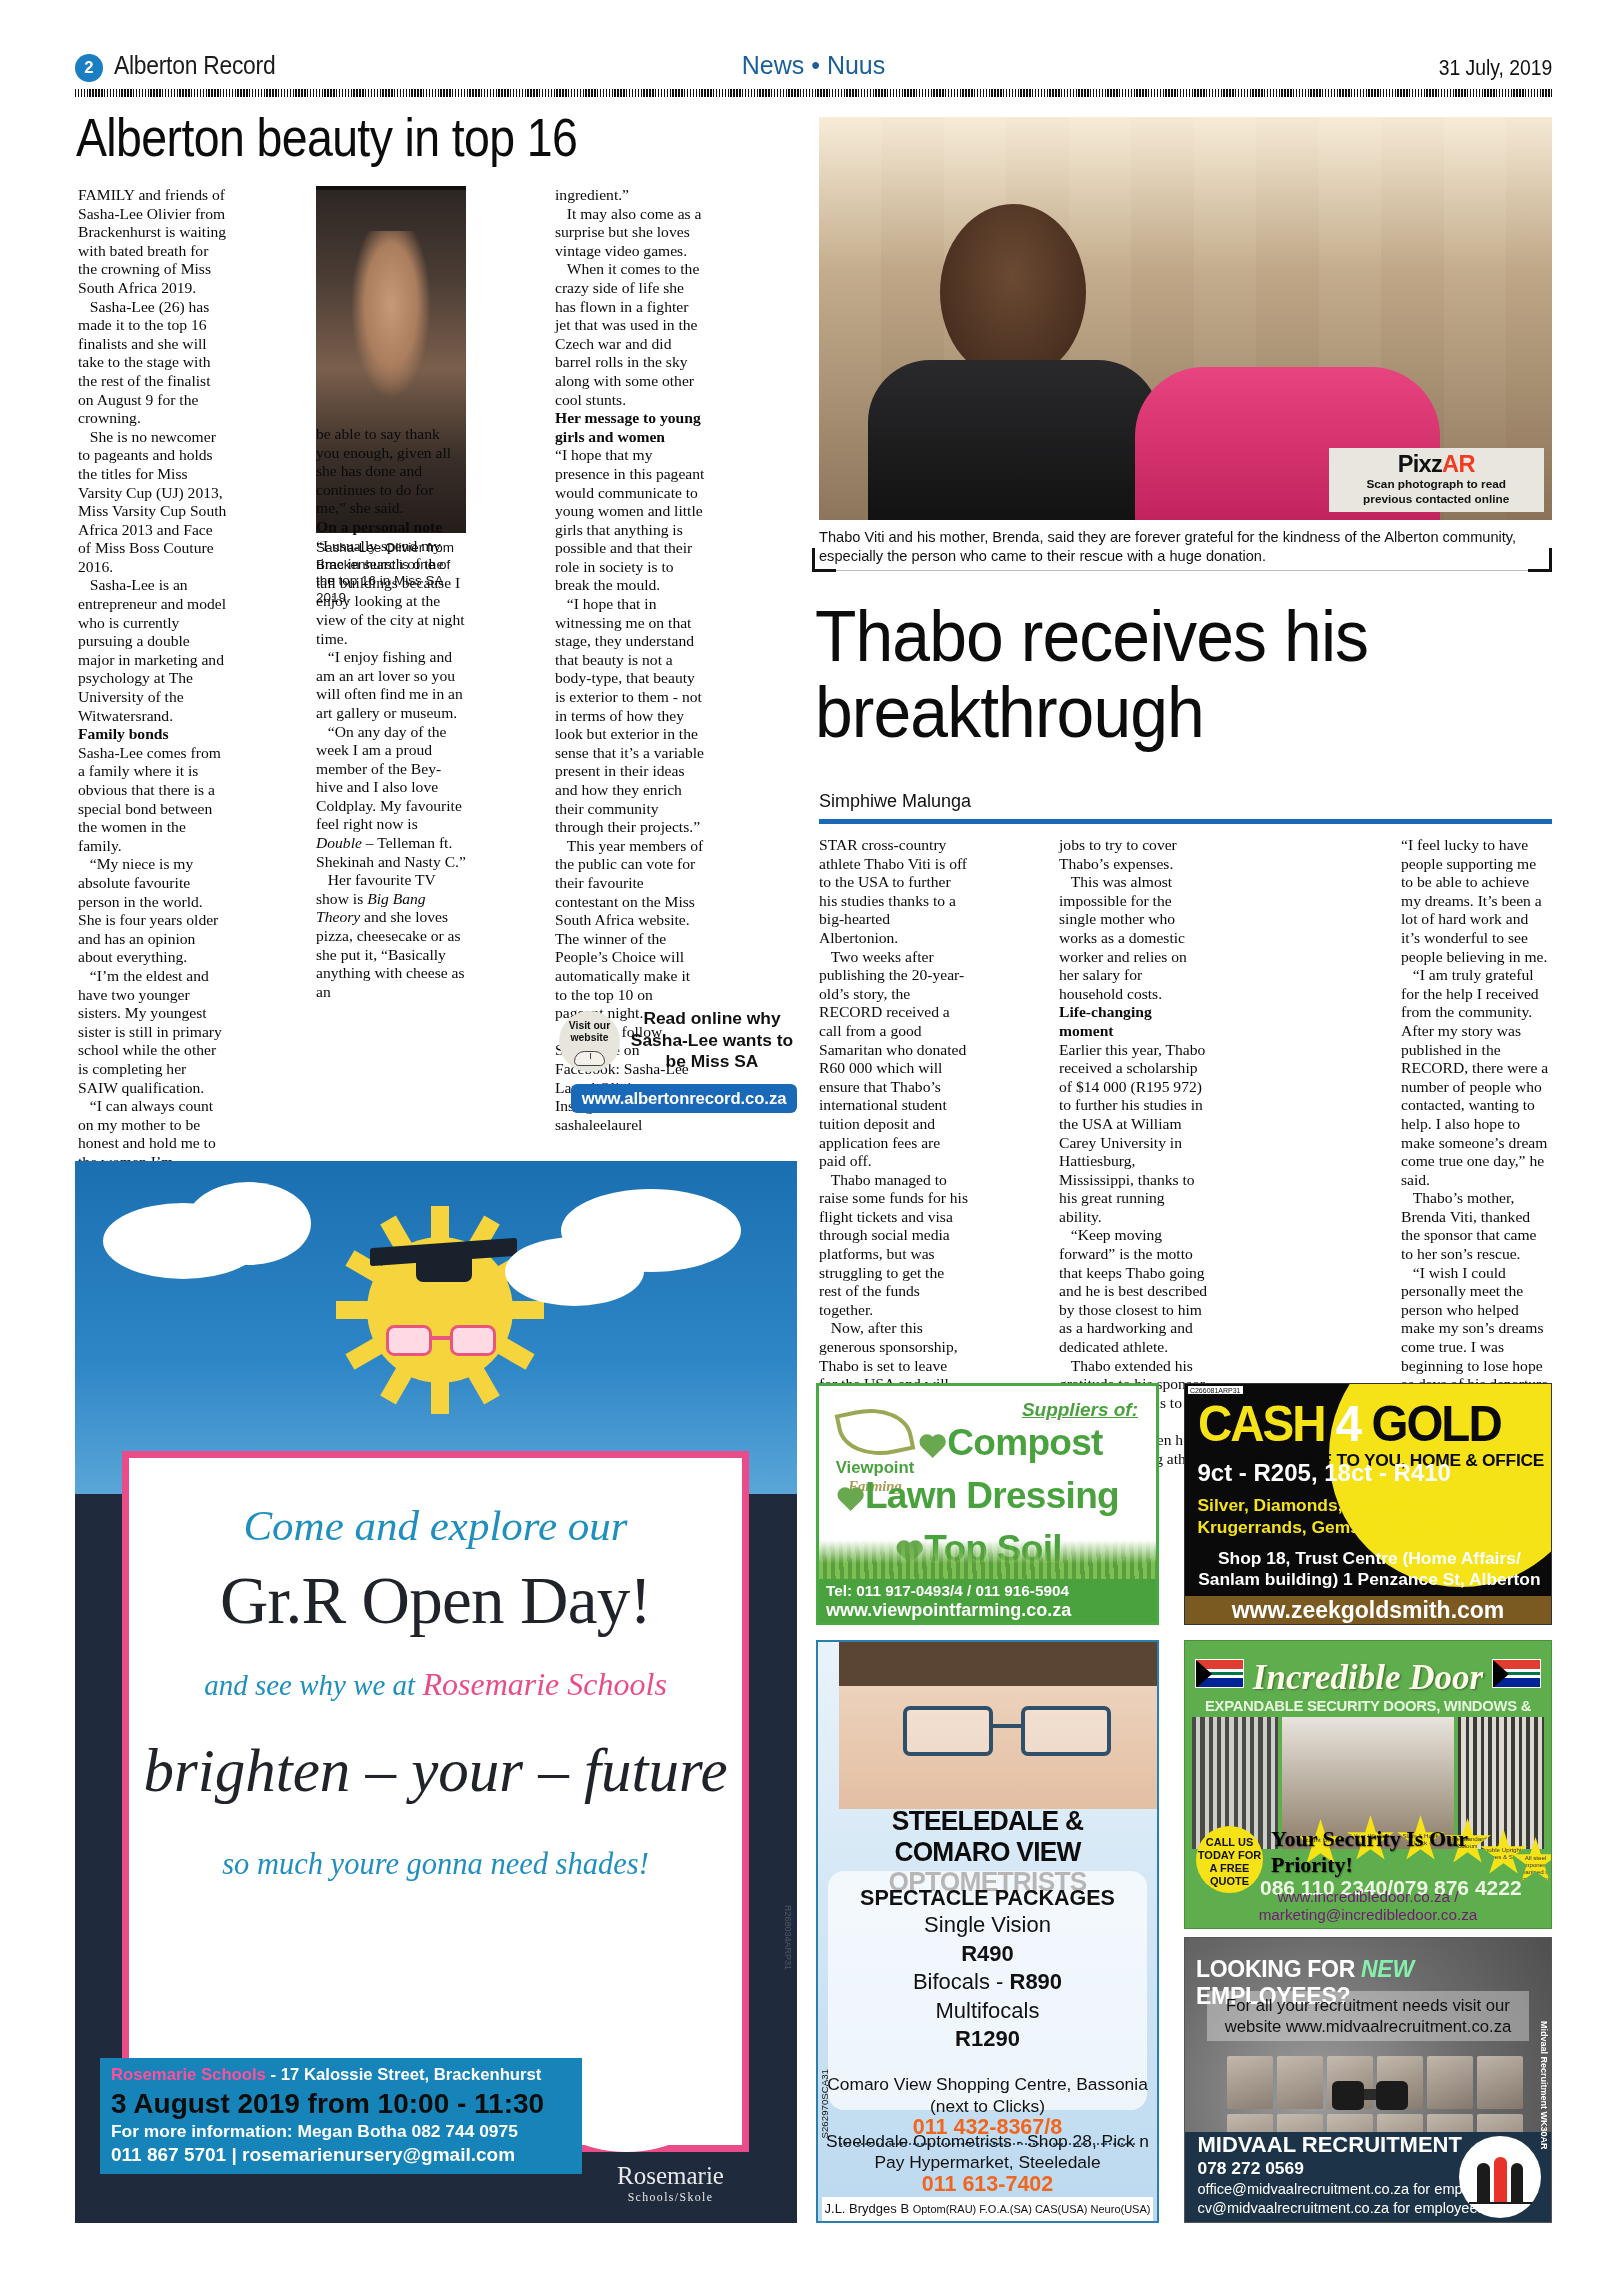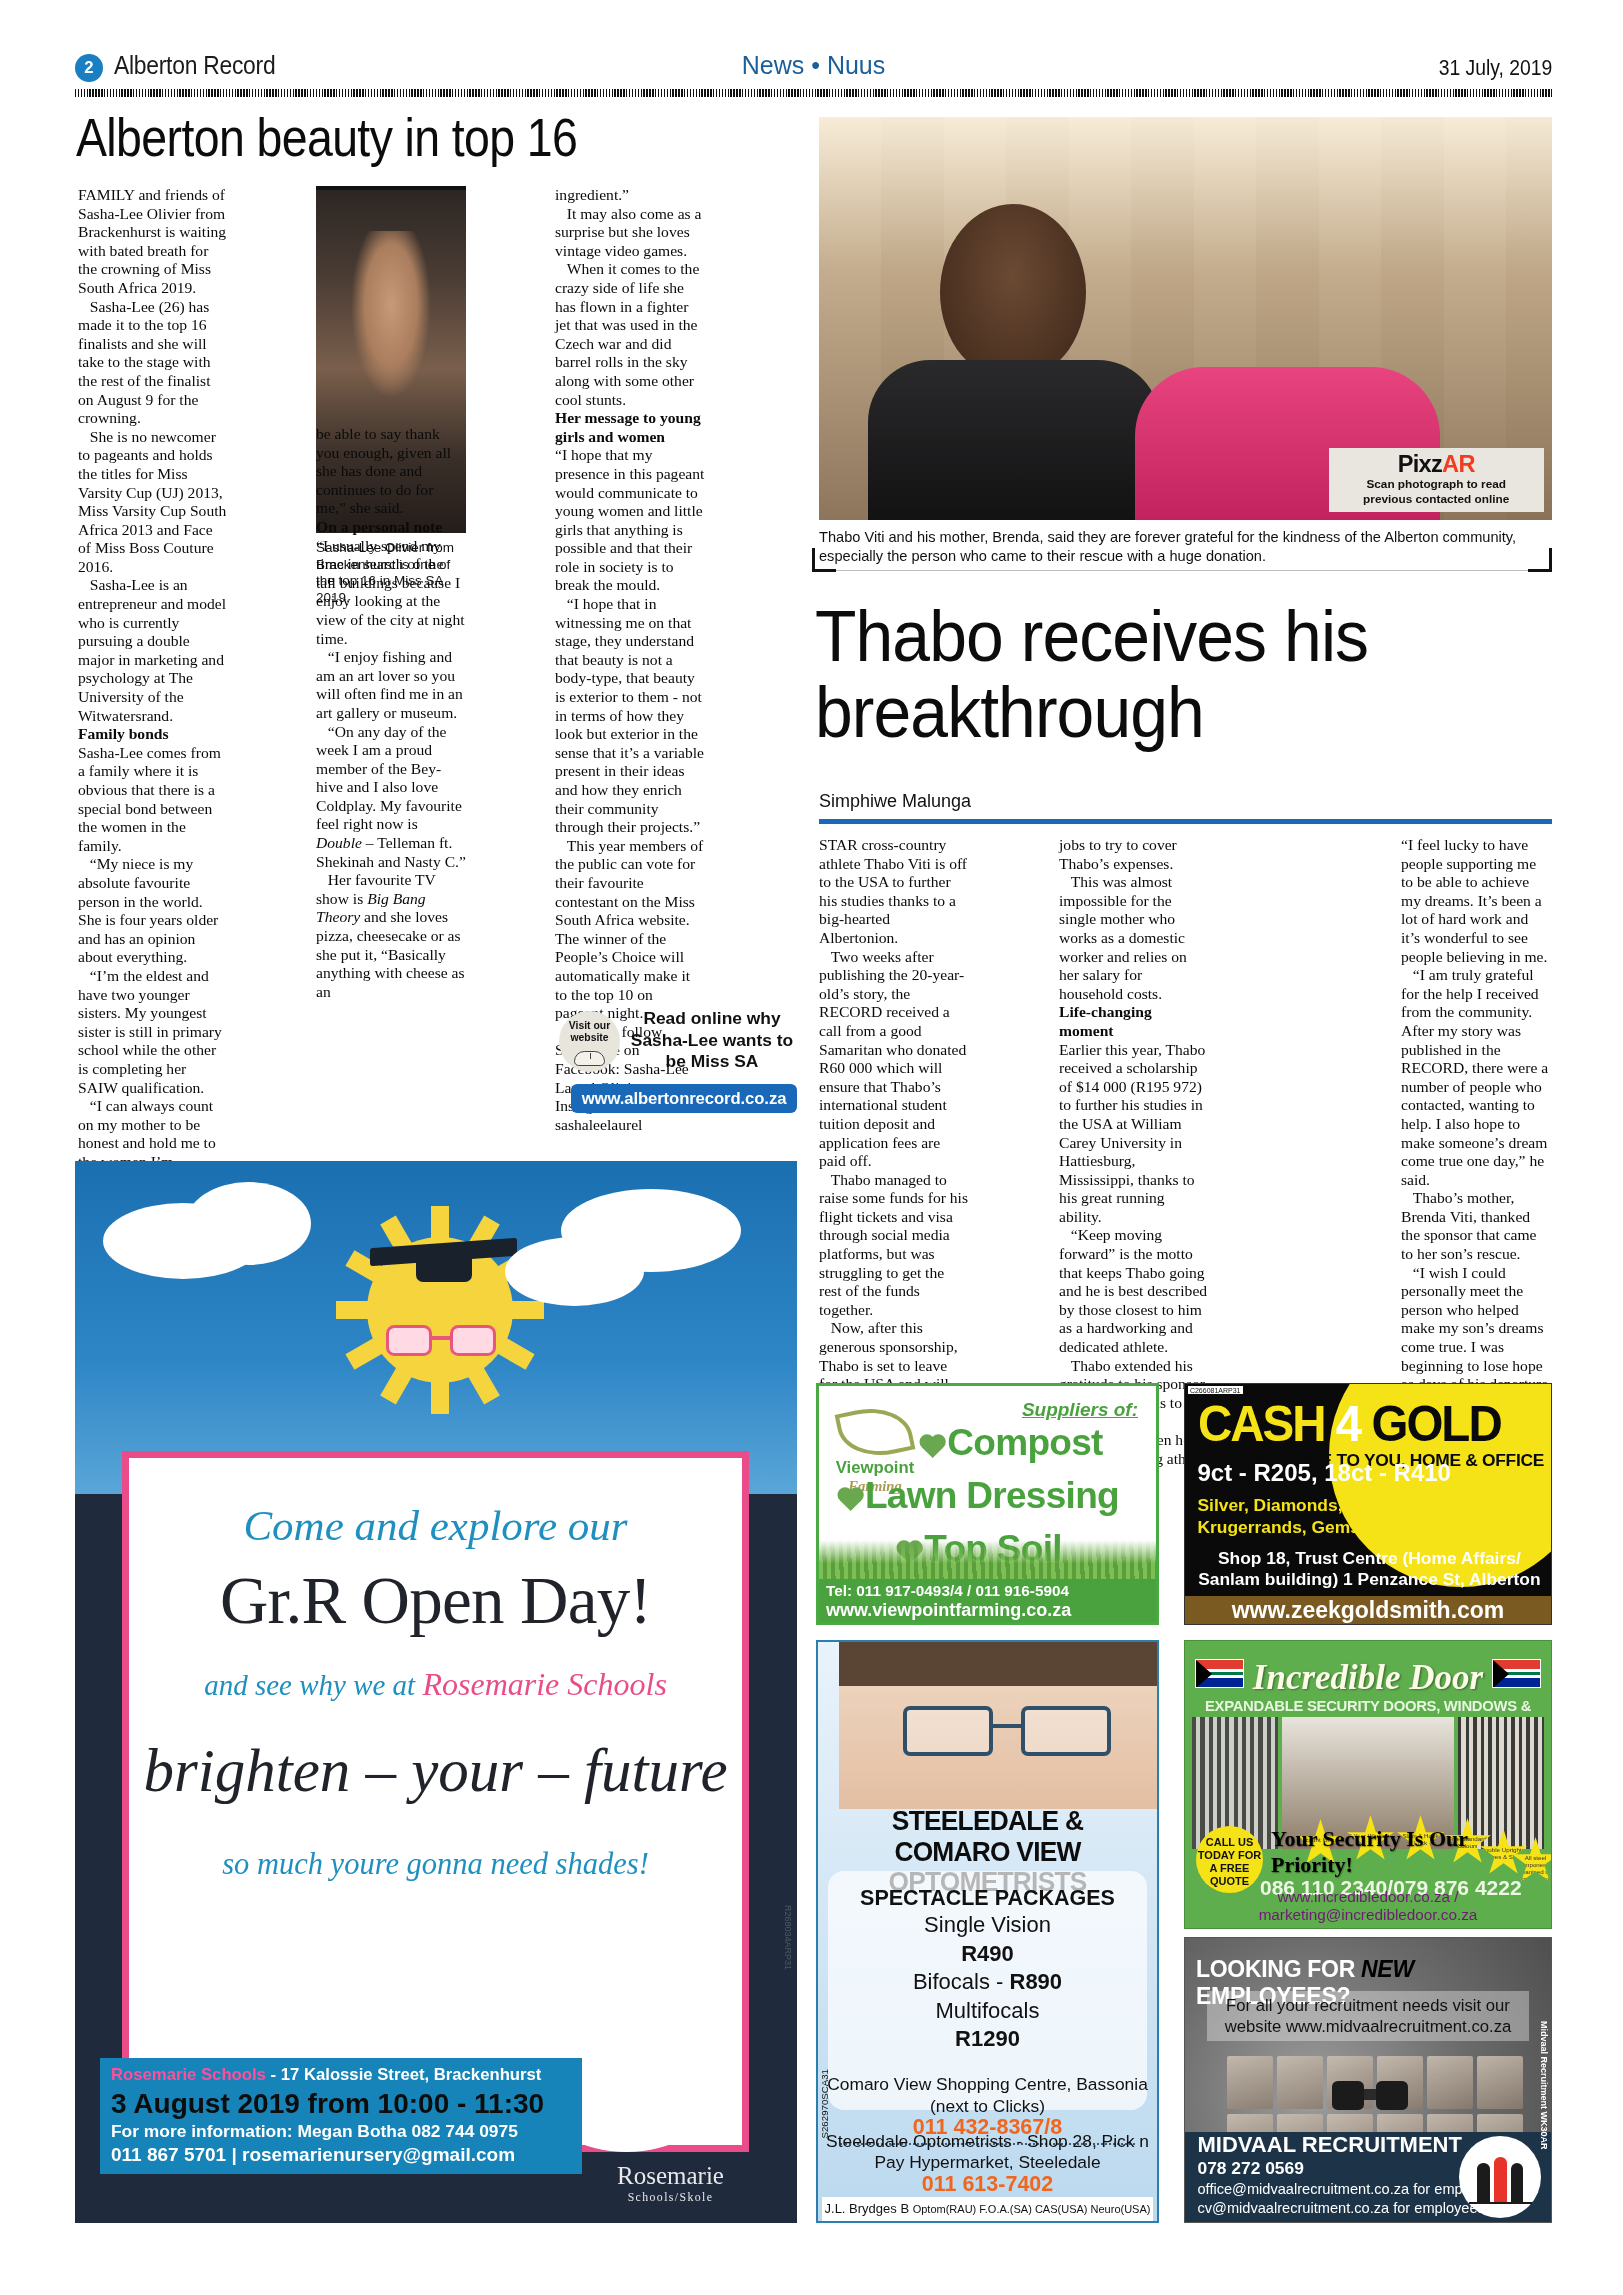--- a/index.html
+++ b/index.html
@@ -375,21 +375,21 @@
   
   .ad-midvaal {
     position:absolute; left:1184px; top:1937px; width:368px; height:286px;
     background:#6e6e6e; overflow:hidden; border:1.4px solid #555;
   }
   .mv-bg{ position:absolute; inset:0; background:
      radial-gradient(circle at 35% 55%, #9d9d9d 0%, #6b6b6b 55%, #4f4f4f 100%);}
   .mv-head{ position:absolute; left:11px; right:11px; top:18px;
     font-family:"Liberation Sans", sans-serif; font-weight:bold; font-size:23px; color:#fff;
     letter-spacing:-0.3px;}
-  .mv-head .new{ color:#000000; font-style: italic; }
+  .mv-head .new{ color:#86efac; font-style: italic; }
   .mv-sub{ position:absolute; left:22px; right:22px; top:53px; padding:4.2px 5.6px;
     background:rgba(255,255,255,.35); text-align:center;
     font-family:"Liberation Sans", sans-serif; font-size:16.7px; line-height:21px; color:#111;}
   .mv-photos{ position:absolute; left:42px; right:28px; top:118px; height:111px;
     display:grid; grid-template-columns: repeat(6,1fr); gap:4.2px; opacity:.85;}
   .mv-photos i{ display:block; background:linear-gradient(160deg,#cfc2b4,#8a7c6e); border-radius:2.1px;}
   .mv-bino{ position:absolute; left:147px; top:143px; width:76px; height:29px;}
   .mv-bino .b{ position:absolute; top:0; width:32px; height:29px; background:#1b1b1b; border-radius:5.6px;}
   .mv-bino .b.l{left:0}.mv-bino .b.r{right:0}
   .mv-bino .c{ position:absolute; left:32px; top:8.3px; width:12.5px; height:11px; background:#2a2a2a;}

